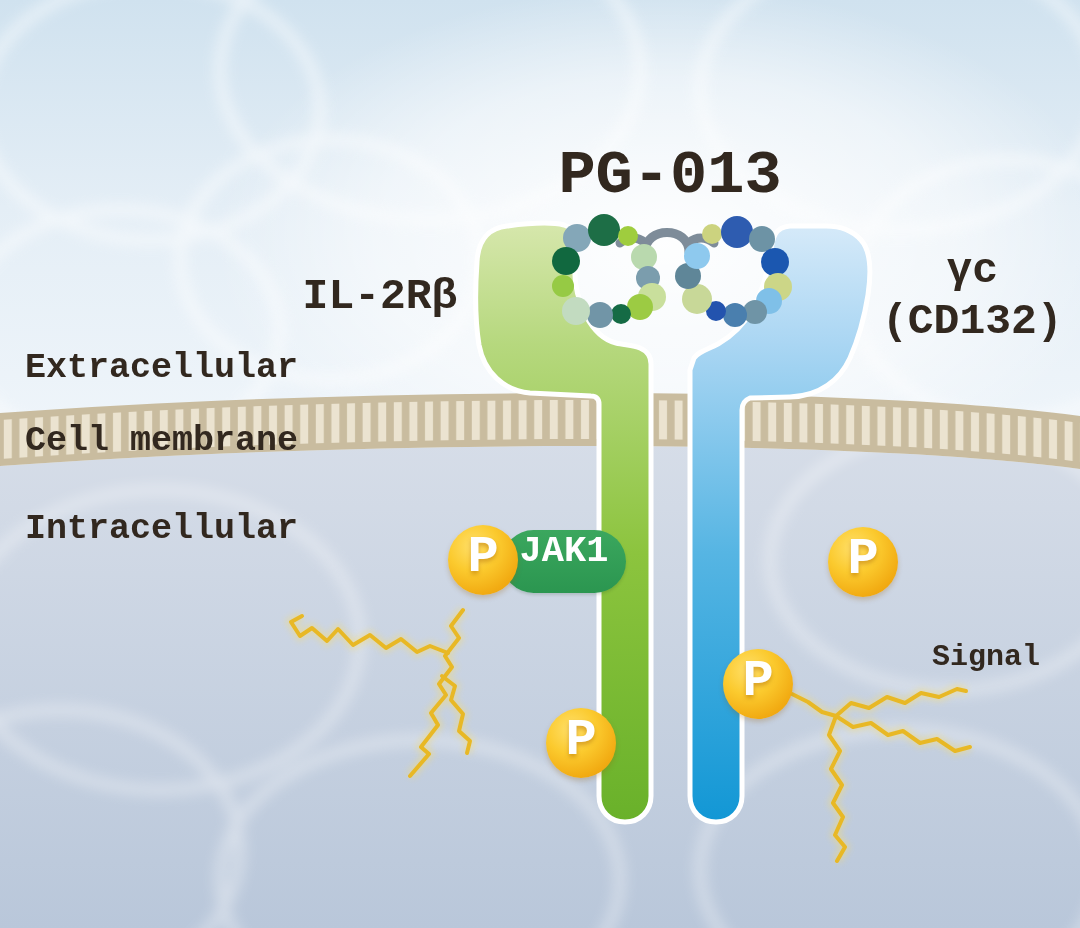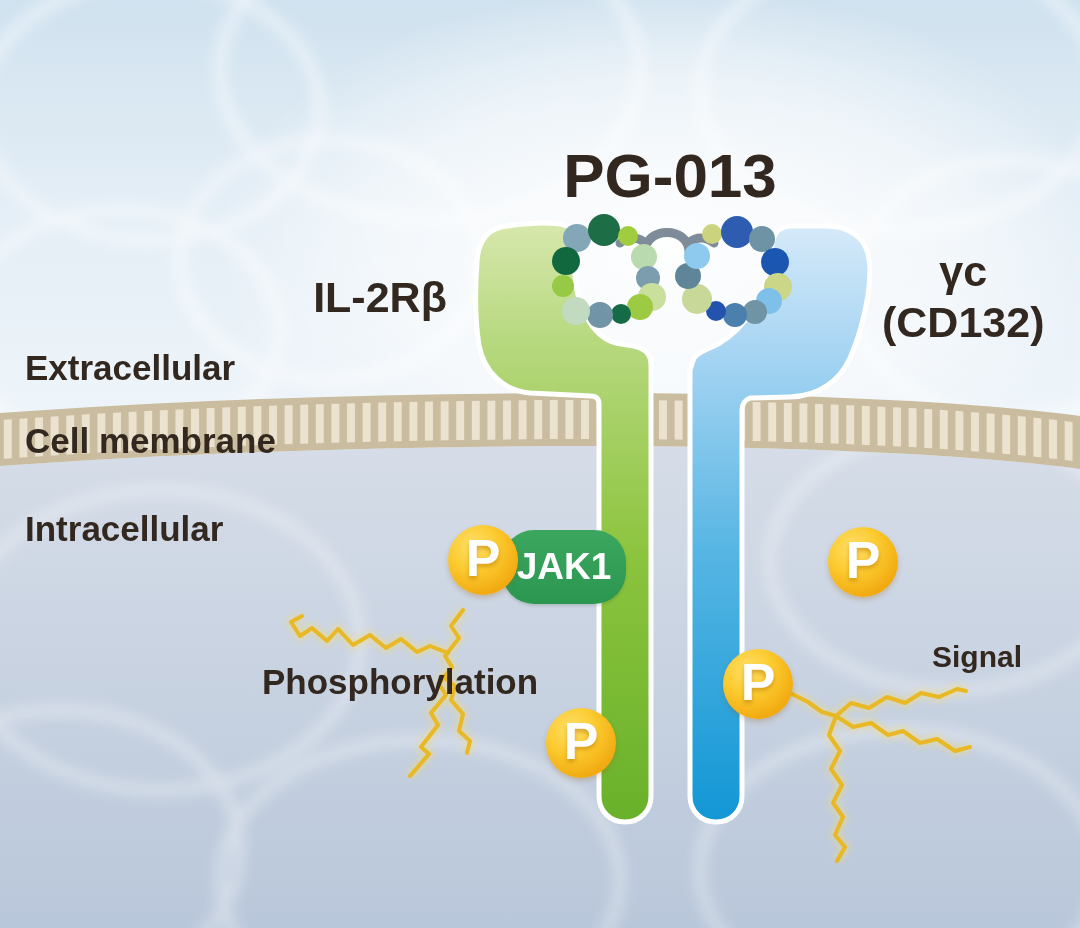--- a/index.html
+++ b/index.html
@@ -1,32 +1,32 @@
 <!DOCTYPE html>
 <html><head>
 <meta charset="utf-8">
 <style>
   html,body{margin:0;padding:0;background:#fff;}
   .stage{
     position:relative;width:1080px;height:928px;overflow:hidden;
-    font-family:Liberation Sans, sans-serif;
+    font-family:Liberation Mono, monospace;
   }
   .stage svg{position:absolute;left:0;top:0;}
   .t{position:absolute;color:#32281f;font-weight:bold;white-space:nowrap;}
   .title{left:670px;top:175px;transform:translate(-50%,-50%);font-size:62px;letter-spacing:0;}
   .receptor-left{left:380px;top:297px;transform:translate(-50%,-50%);font-size:43px;text-align:center;line-height:1.18;}
   .receptor-right{left:882px;top:297px;transform:translateY(-50%);font-size:43px;line-height:1.18;text-align:center;}
   .extracellular{left:25px;top:368px;transform:translateY(-50%);font-size:35px;}
   .cellmembrane{left:25px;top:441px;transform:translateY(-50%);font-size:35px;}
   .intracellular{left:25px;top:509px;transform:translateY(-50%);font-size:35px;margin-top:20px;}
   .phospho{left:262px;top:682px;transform:translateY(-50%);font-size:35px;}
   .signal{left:932px;top:657px;transform:translateY(-50%);font-size:30px;}
 
   .pill{
-    position:absolute;height:74px;border-radius:32px;display:flex;align-items:center;justify-content:center;
+    position:absolute;height:63px;border-radius:32px;display:flex;align-items:flex-start;justify-content:center;
     color:#fff;font-weight:bold;font-size:37px;letter-spacing:0;
     box-shadow:0 2px 3px rgba(40,70,40,.18);
   }
   .pill-jak1{left:502px;top:530px;width:124px;background:linear-gradient(180deg,#3ba75e,#2b9650);}
   .pill-jak3{left:722px;top:529px;width:122px;background:linear-gradient(180deg,#1b7cba,#11639b);}
 
   .p-badge{
     position:absolute;width:70px;height:70px;border-radius:50%;
     background:radial-gradient(circle at 36% 30%, #ffe06a 0%, #fbca2e 38%, #f2ac13 72%, #e9970a 100%);
     display:flex;align-items:center;justify-content:center;
@@ -196,21 +196,20 @@
 </div>
 
 <div class="t receptor-right">
   <div>γc</div>
   <div>(CD132)</div>
 </div>
 
 <div class="t cellmembrane">Cell membrane</div>
 <div class="t extracellular">Extracellular</div>
 <div class="t intracellular">Intracellular</div>
-<div class="t phospho">Phosphorylation</div>
 <div class="t signal">Signal</div>
 
 <div class="pill pill-jak1">
   <span>JAK1</span>
 </div>
 
 <div class="p-badge badge-jak1">
   <span>P</span>
 </div>
 <div class="p-badge badge-jak3">

